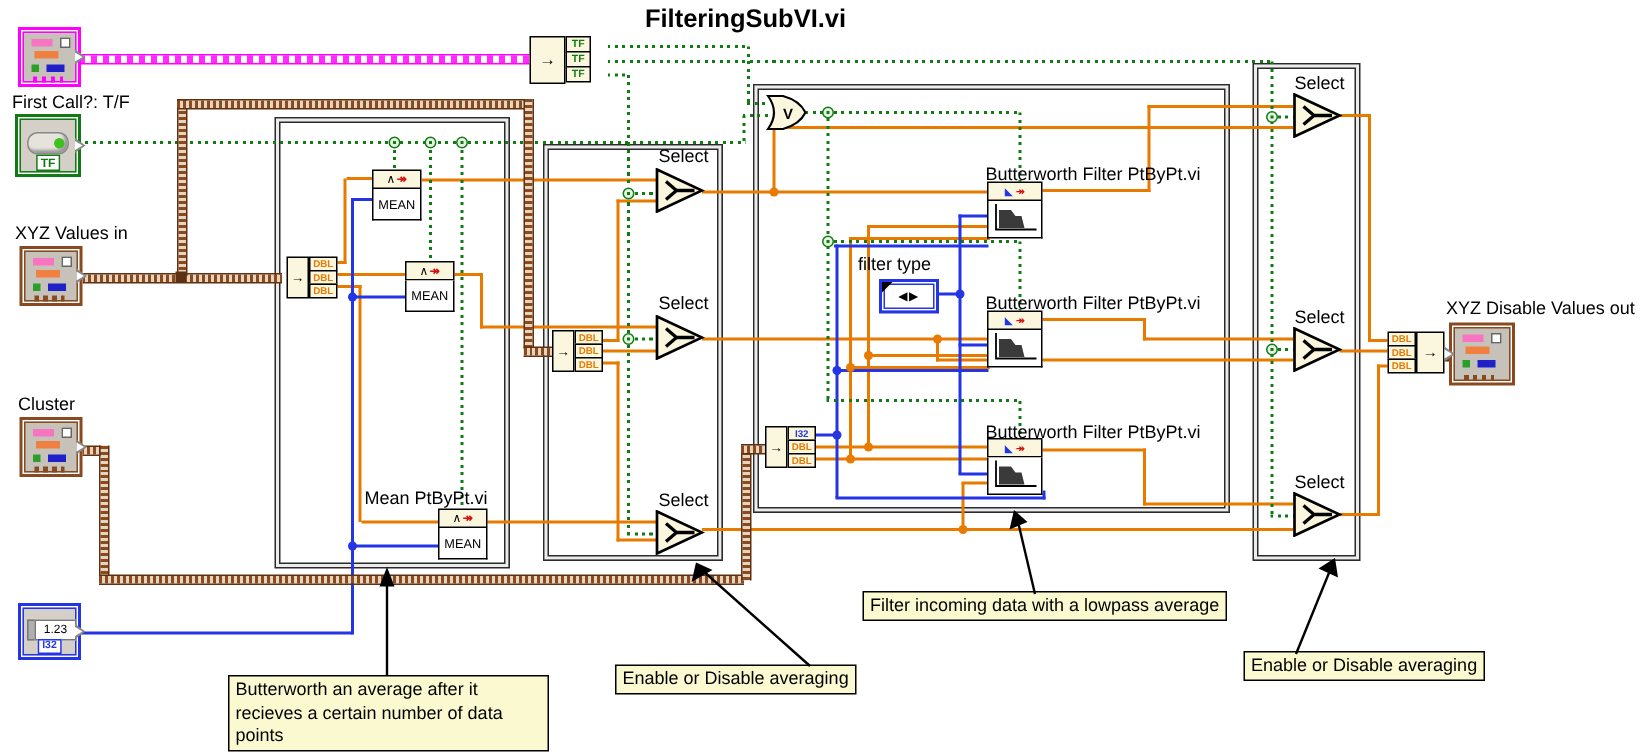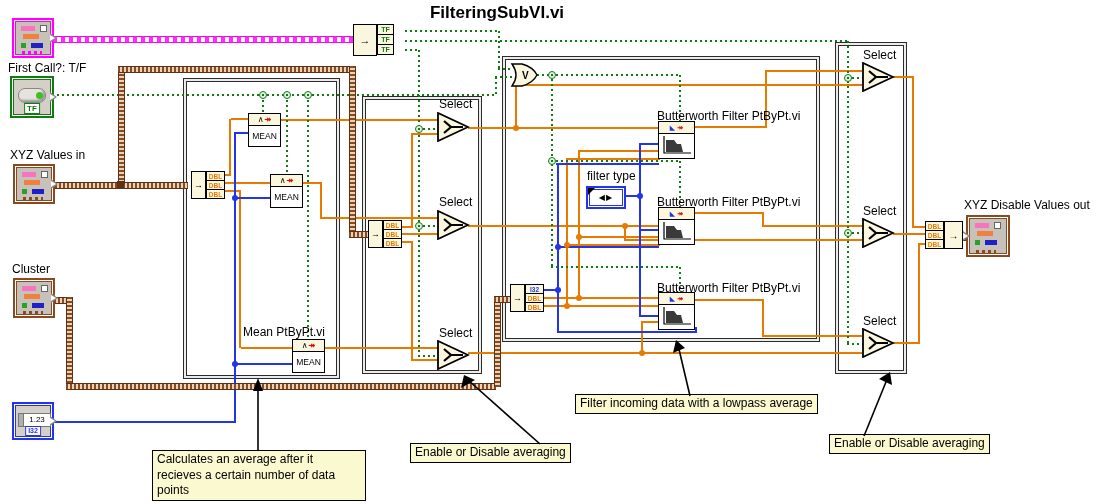--- a/index.html
+++ b/index.html
@@ -366,21 +366,21 @@
         <span class="red">↠</span>
       </div>
     <div class="mbot">MEAN</div>
   </div>
 
   <svg class="svgnode" style="left:509px;top:62px;" width="30" height="26">
     <path d="M3,2 Q11,13 3,24 L13,24 Q24,21 28,13 Q24,5 13,2 Z" fill="#FBF7DE" stroke="#000" stroke-width="1.4"></path>
     <text x="13" y="17" font-size="10" font-weight="bold" font-family="Liberation Sans, sans-serif">V</text>
   </svg>
 
-  <div class="lbl" style="left:587px;top:169px;text-align:right;">filter type</div>
+  <div class="lbl" style="left:572px;top:169px;text-align:right;">filter type</div>
   <div class="enum" style="left:586px;top:186px;width:36px;height:19px;">
     <span>◀▶</span>
   </div>
 
   <div class="lbl sel-label" style="left:439px;top:97px;">Select</div>
   <svg class="svgnode" style="left:436px;top:112px;" width="34" height="30">
     <polygon points="2,1 2,29 32,15" fill="#FBF7DE" stroke="#000" stroke-width="1.8"></polygon>
     <path d="M8,9 L15,15 L8,21 M15,15 L27,15" stroke="#000" stroke-width="2.2" fill="none"></path>
   </svg>
   <div class="lbl sel-label" style="left:439px;top:195px;">Select</div>
@@ -452,21 +452,21 @@
       <i class="bar orgbar"></i>
       <i class="bar grnsq"></i>
       <i class="bar blubar"></i>
       <i class="feet"></i>
       <span class="nubl"></span>
     </div>
   </div>
 
   <div class="title">FilteringSubVI.vi</div>
 
-  <div class="note wrap" style="left:152px;top:450px;width:204px;">Calculates an average after it recieves a certain number of data points</div>
+  <div class="note wrap" style="left:152px;top:450px;width:204px;">Butterworth an average after it recieves a certain number of data points</div>
   <div class="note" style="left:410px;top:443px;">Enable or Disable averaging</div>
   <div class="note" style="left:575px;top:394px;">Filter incoming data with a lowpass average</div>
   <div class="note" style="left:829px;top:434px;">Enable or Disable averaging</div>
 
   <svg class="svgnode" style="left:250px;top:376px;" width="16" height="78">
     <line x1="8" y1="74" x2="8" y2="10" stroke="#000" stroke-width="1.6"></line>
     <polygon points="8,2 3,15 13,15" fill="#000"></polygon>
   </svg>
   <svg class="svgnode" style="left:458px;top:372px;" width="90" height="76">
     <line x1="82" y1="72" x2="10" y2="8" stroke="#000" stroke-width="1.6"></line>

